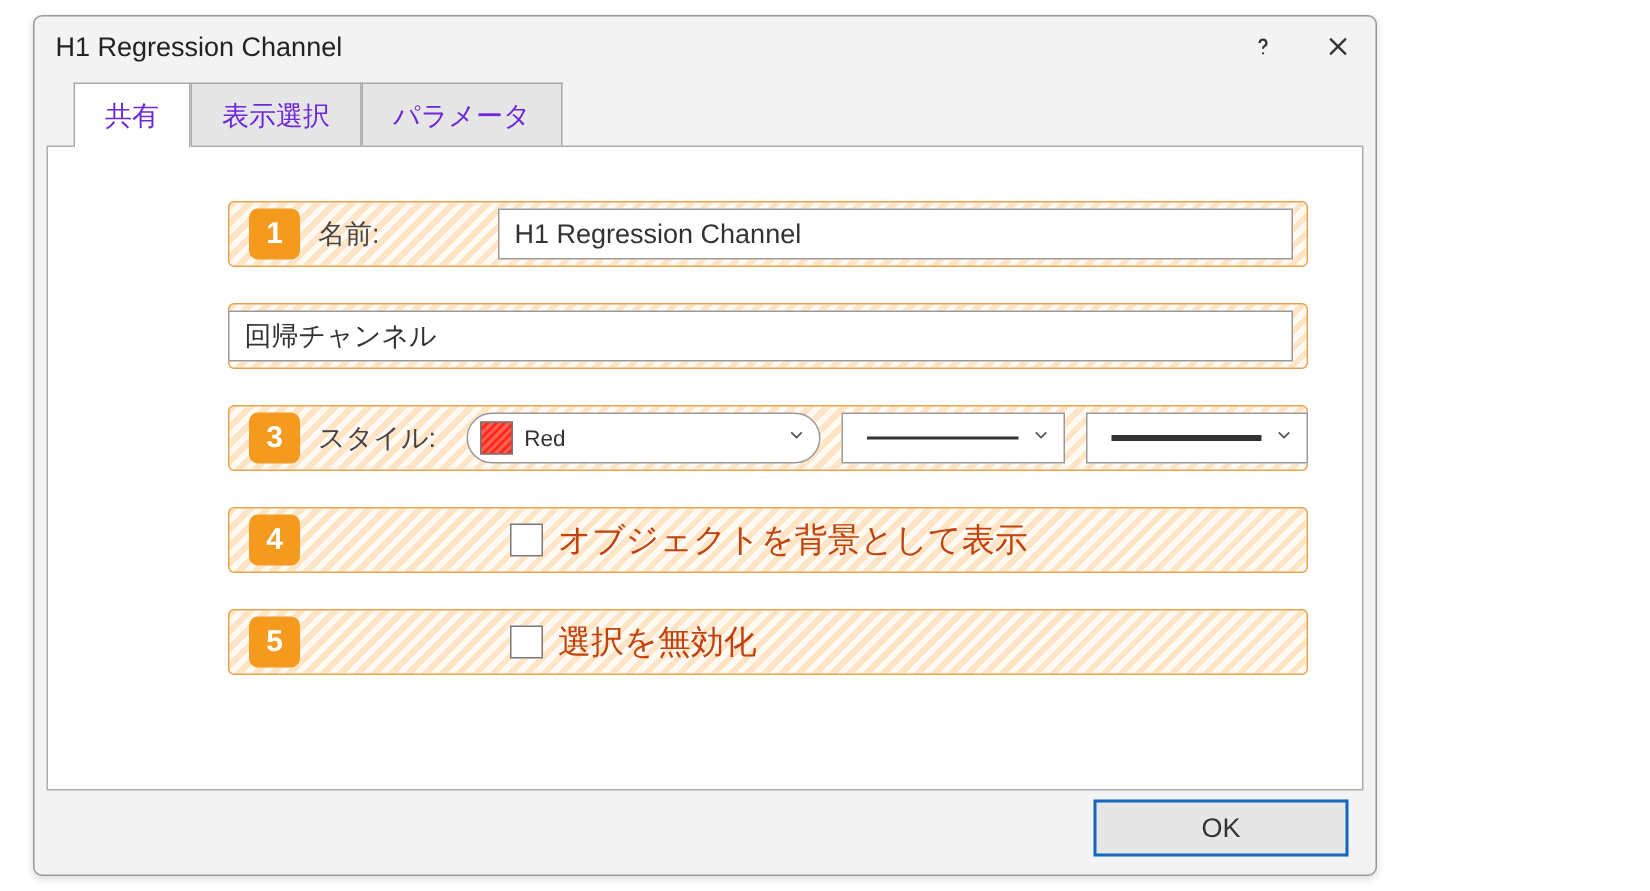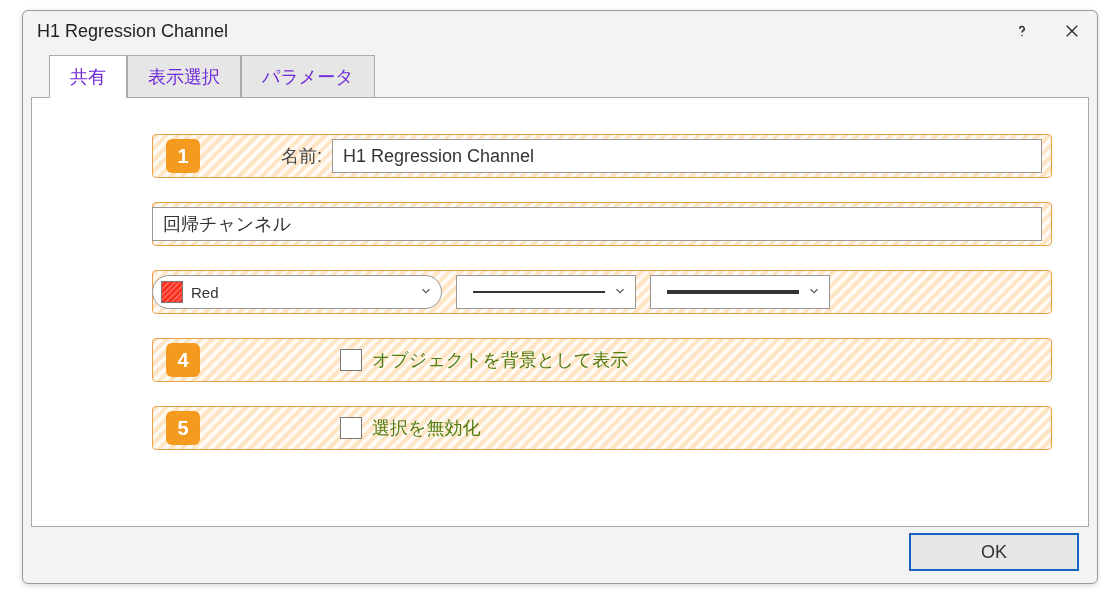--- a/index.html
+++ b/index.html
@@ -10,21 +10,21 @@
     height: 594px;
     font-family: "Segoe UI", Arial, sans-serif;
     font-size: 15px;
     color: #333;
     background: #fff;
   }
   .window {
     position: absolute;
     left: 22px;
     top: 10px;
-    width: 1076px;
+    width: 896px;
     height: 574px;
     border: 1px solid #999;
     border-radius: 6px;
     background: #f3f3f3;
     box-shadow: 0 2px 6px rgba(0,0,0,.15);
     overflow: hidden;
   }
   .titlebar {
     height: 40px;
     display: flex;
@@ -113,21 +113,20 @@
     border-radius: 6px;
     background: #f39a1f;
     color: #fff;
     font-size: 20px;
     font-weight: bold;
     display:flex; align-items:center; justify-content:center;
   }
 
   .label {
     width: 120px;
-    text-align: right;
     padding-right: 10px;
     margin-left: 60px;
     font-size: 18px;
     color: #444;
   }
 
   .textfield {
     flex: 1;
     height: 34px;
     border: 1px solid #999;
@@ -167,21 +166,21 @@
   }
   .linestyle.thick { border-top-width: 4px; }
 
   .checkbox {
     width: 22px; height: 22px;
     border: 1px solid #777;
     background:#fff;
     margin-right: 10px;
     margin-left: 8px;
   }
-  .check-label { font-size:18px; color:#4d7c0f;text-align:right; }
+  .check-label { font-size:22px; color:#c2410c;text-align:right; }
   .check-row .label { visibility:hidden; }
 
   .button-bar {
     position:absolute;
     right: 18px;
     bottom: 12px;
     display:flex; gap:4px;
   }
   .btn-push {
     width: 170px; height: 38px;
@@ -238,20 +237,21 @@
         <div class="row-hatch"></div>
         <div class="numbox">2</div>
         <div class="textfield">
           <span>回帰チャンネル</span>
         </div>
       </div>
 
       <div class="row style-row">
         <div class="row-hatch"></div>
         <div class="numbox">3</div>
+        <div class="label">スタイル:</div>
 
         <div class="combo combo1">
           <div class="color-swatch" style="background-color:#ff2a1a;background-image:repeating-linear-gradient(135deg, rgba(255,255,255,.25) 0 2px, transparent 2px 4px);"></div>
           <span>Red</span>
           <span class="chev">
             <svg width="14" height="14" viewBox="0 0 24 24" stroke="#555" stroke-width="2" fill="none">
                 <polyline points="6 9 12 15 18 9"></polyline>
               </svg>
           </span>
         </div>

